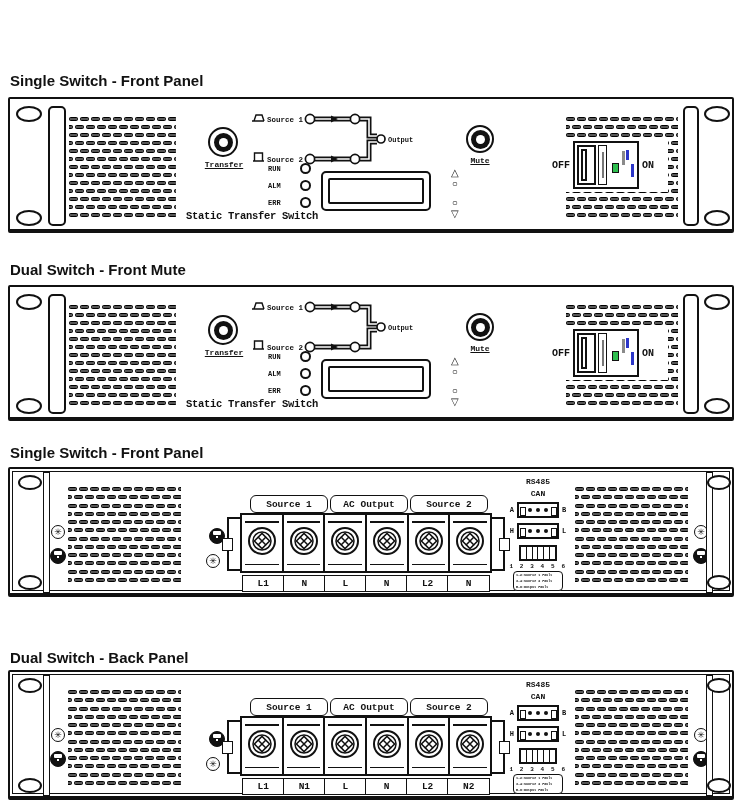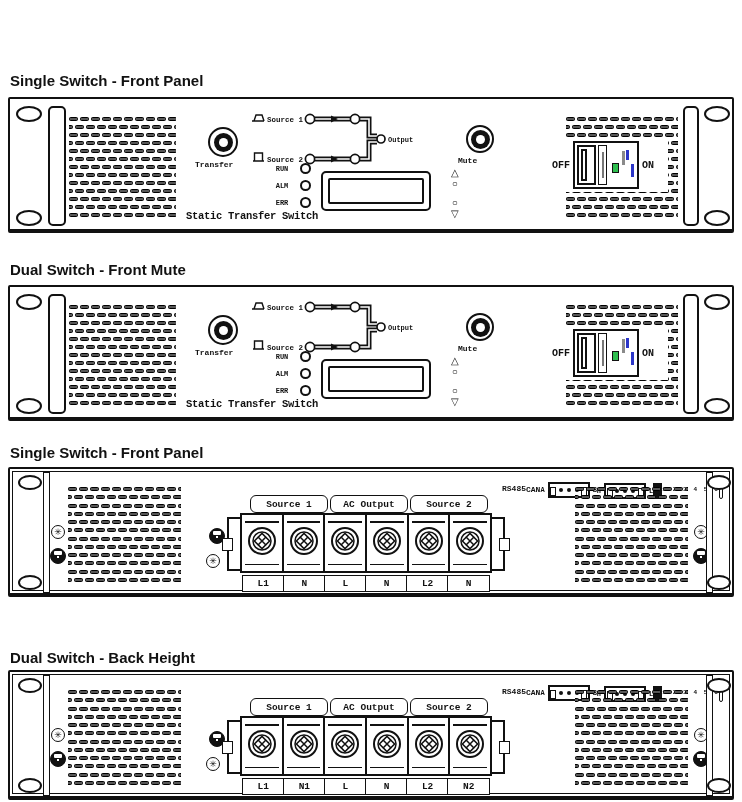--- a/index.html
+++ b/index.html
@@ -31,25 +31,25 @@
            border-radius:1.5px; }
 
   
   .knob { position:absolute; width:30px; height:30px; border:2px solid #111; border-radius:50%;
           background:#fff; display:flex; align-items:center; justify-content:center; }
   .knob.sm { width:28px; height:28px; }
   .knob-core { width:19px; height:19px; background:#111; border-radius:50%;
                display:flex; align-items:center; justify-content:center; }
   .knob-core::before { content:""; width:9px; height:9px; background:#fff; border-radius:50%; }
 
-  .mono-lbl { position:absolute; font:700 8px "Liberation Mono",monospace; text-align:left; }
+  .mono-lbl { position:absolute; font:700 8px "Liberation Mono",monospace; text-align:center;text-decoration:underline; }
 
   
   .led-row { position:absolute; left:258px; display:flex; align-items:center; gap:4px; height:11px; }
-  .led-lbl { width:28px; text-align:center; font:700 7px "Liberation Mono",monospace; }
+  .led-lbl { width:28px; text-align:left; font:700 7px "Liberation Mono",monospace; }
   .led-dot { width:11px; height:11px; border:2px solid #111; border-radius:50%; background:#fff; flex:none; }
 
   .devname { position:absolute; font:700 10.5px "Liberation Mono",monospace; letter-spacing:-0.3px; }
 
   .lcd-outer { position:absolute; border:2px solid #111; border-radius:5px; padding:5px; background:#fff; }
   .lcd-inner { width:100%; height:100%; border:2px solid #111; border-radius:2px; background:#fff; }
 
   .navcol { position:absolute; display:flex; flex-direction:column; align-items:center;
             font-size:10px; line-height:1.1; }
   .navcol span:nth-child(2) { margin-bottom:8px; }
@@ -91,21 +91,21 @@
   .tscrew { position:absolute; left:50%; top:50%; transform:translate(-50%,-50%); }
   .ttab { position:absolute; width:15px; height:54px; border:2px solid #111; background:#fff; }
   .ttab-notch { position:absolute; top:19px; width:11px; height:13px; background:#fff; border:1.5px solid #111; }
   .blabels { position:absolute; display:flex;align-items:center; }
   .bterm { flex:1; height:17px; border:1.5px solid #111; margin-left:-1.5px; background:#fff;
            display:flex; align-items:center; justify-content:center;
            font:700 9.5px "Liberation Mono",monospace; }
   .bterm:first-child { margin-left:0; }
 
   
-  .comm { position:absolute; display:flex; flex-direction:row; align-items:center; }
+  .comm { position:absolute; display:flex; flex-direction:column; align-items:center; }
   .comm-title { font:700 8px "Liberation Mono",monospace; }
   .comm-row { display:flex; align-items:center; gap:3px; font:700 7px "Liberation Mono",monospace; }
   .conn { width:42px; height:16px; border:2px solid #111; background:#fff; position:relative;
           display:flex; align-items:center; justify-content:center; gap:4px; }
   .conn i { width:4px; height:4px; background:#111; border-radius:50%; }
   .conn::before,.conn::after { content:""; position:absolute; top:3px; width:4px; height:7px;
           border:1.5px solid #111; background:#fff; }
   .conn::before { left:0.5px; } .conn::after { right:0.5px; }
   .dip { width:38px; height:16px; border:2px solid #111; background:#fff; display:flex; }
   .dip i { flex:1; border-right:1.5px solid #111; }
@@ -1409,21 +1409,21 @@
           <span>✳</span>
         </div>
   <div class="screw-crown" style="left:683px;top:79px"></div>
 
   <div class="vstrip" style="left:696px;top:3px;height:121px"></div>
   <div class="oval sm" style="left:697px;top:6px"></div>
   <div class="oval sm" style="left:697px;top:106px"></div>
 </div>
 </div>
 
-  <div class="section-label" style="top:649px">Dual Switch - Back Height</div>
+  <div class="section-label" style="top:649px">Dual Switch - Back Panel</div>
   <div class="mount" id="p4" style="top:670px;height:130px">
 <div class="panel">
   <div class="bp-inner"></div>
   <div class="oval sm" style="left:8px;top:6px"></div>
   <div class="oval sm" style="left:8px;top:106px"></div>
   <div class="vstrip" style="left:33px;top:3px;height:121px"></div>
 
   <div class="screw-star" style="left:41px;top:56px">
           <span>✳</span>
         </div>

